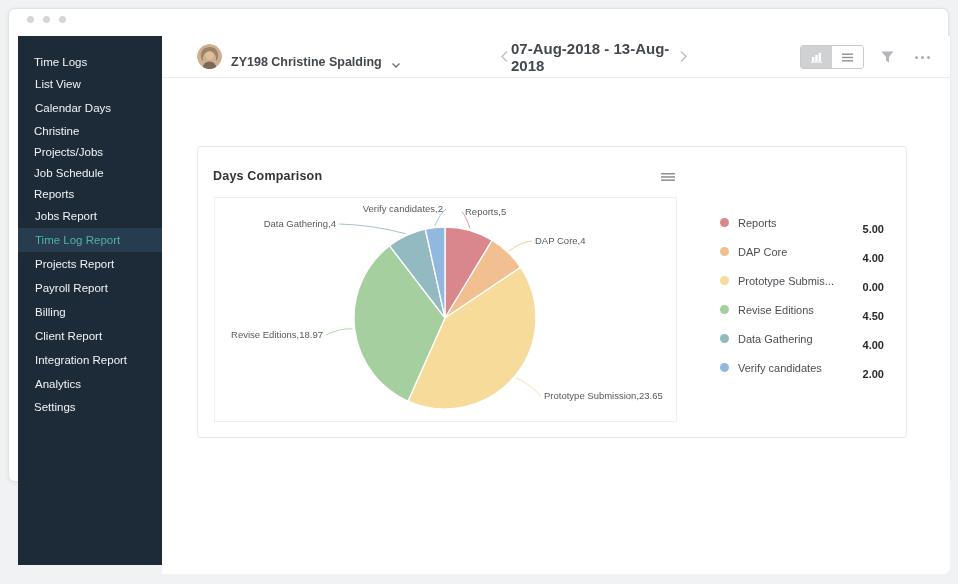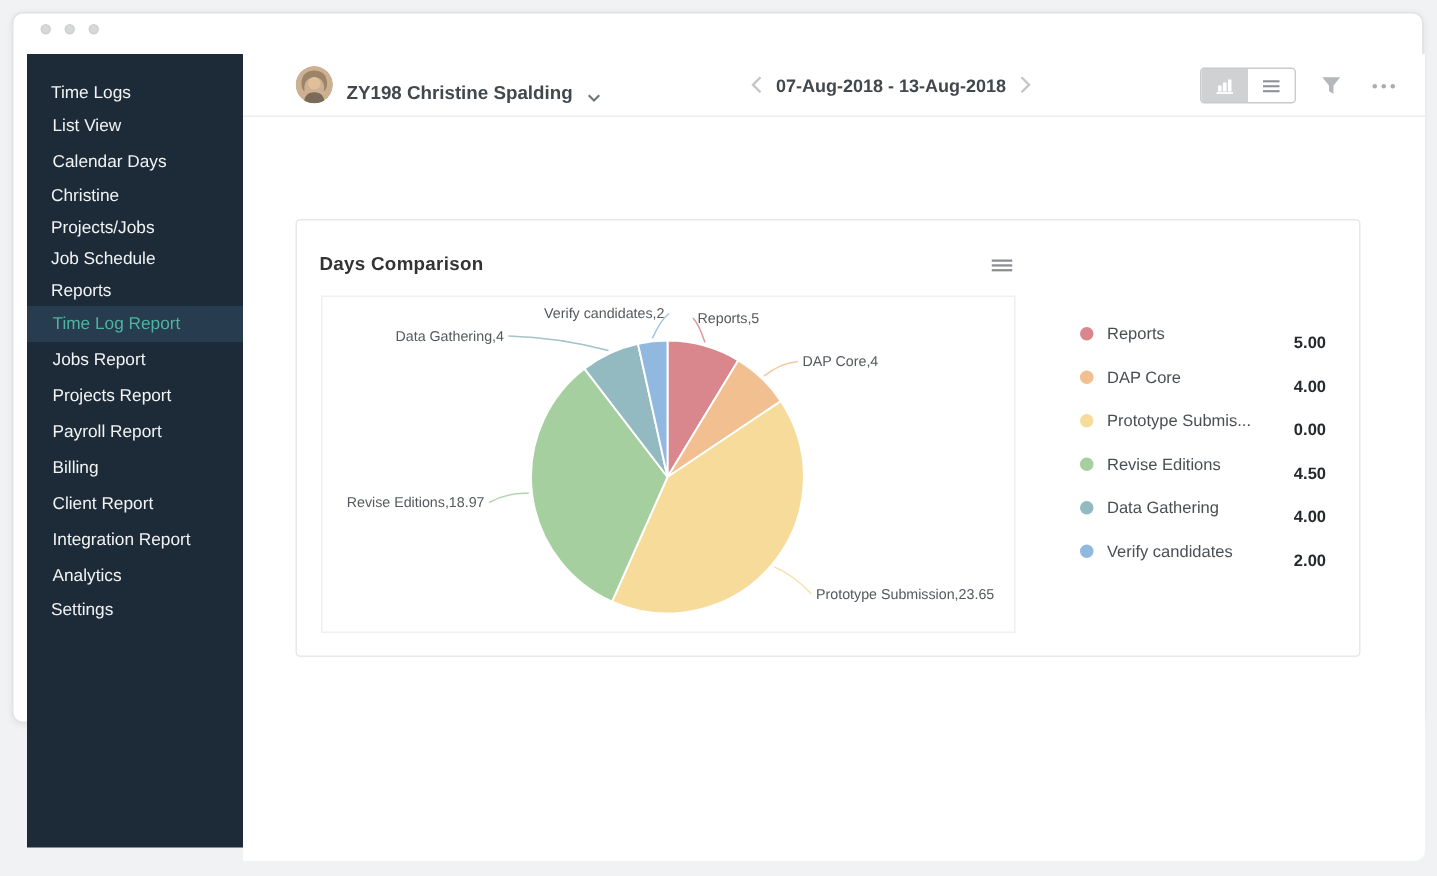--- a/index.html
+++ b/index.html
@@ -34,21 +34,21 @@
   
   .main { position:absolute; left:153px; top:27px; width:788px; height:538px; background:#fff; border-radius:0 0 7px 0; }
   .main-header {
     position:absolute; left:0; top:0; right:0; height:42px;
     border-bottom:1px solid #ececec;
   }
   .profile { position:absolute; left:35px; top:8px; display:flex; align-items:flex-end; gap:9px; cursor:pointer; }
   .avatar { width:25px; height:25px; border-radius:50%; overflow:hidden; flex:0 0 auto; }
   .emp-name { font-size:12.5px; font-weight:bold; color:#43484d; }
   .date-nav { position:absolute; left:336px; top:8px; width:192px; height:25px; display:flex; align-items:center; justify-content:space-between; }
-  .date-range { font-size:12px; font-weight:bold; color:#43484d; }
+  .date-range { font-size:15px; font-weight:bold; color:#43484d; }
   .nav-btn { background:none; border:none; cursor:pointer; padding:2px; line-height:0; }
   .toolbar { position:absolute; right:16px; top:9px; display:flex; align-items:center; gap:14px; }
   .seg { display:flex; border:1px solid #c8cacc; border-radius:3px; overflow:hidden; background:#fff; }
   .seg button { width:31px; height:22px; border:none; background:#fff; cursor:pointer; display:flex; align-items:center; justify-content:center; }
   .seg button.active { background:#cfd1d2; }
   .icon-btn { background:none; border:none; cursor:pointer; line-height:0; padding:2px; }
   .more-dots { display:flex; gap:3px; padding:2px; }
   .more-dots i { width:3px; height:3px; border-radius:50%; background:#a9adb1; }
   
   .card {
@@ -81,22 +81,22 @@
 
   <nav class="sidebar">
     <ul id="sidebar-list">
         <li class="lvl0">Time Logs</li>
         <li class="lvl1">List View</li>
         <li class="lvl1">Calendar Days</li>
         <li class="lvl0">Christine</li>
         <li class="lvl0">Projects/Jobs</li>
         <li class="lvl0">Job Schedule</li>
         <li class="lvl0">Reports</li>
+        <li class="lvl1">Jobs Report</li>
         <li class="lvl1 active">Time Log Report</li>
-        <li class="lvl1">Jobs Report</li>
         <li class="lvl1">Projects Report</li>
         <li class="lvl1">Payroll Report</li>
         <li class="lvl1">Billing</li>
         <li class="lvl1">Client Report</li>
         <li class="lvl1">Integration Report</li>
         <li class="lvl1">Analytics</li>
         <li class="lvl0">Settings</li>
       </ul>
   </nav>
 

